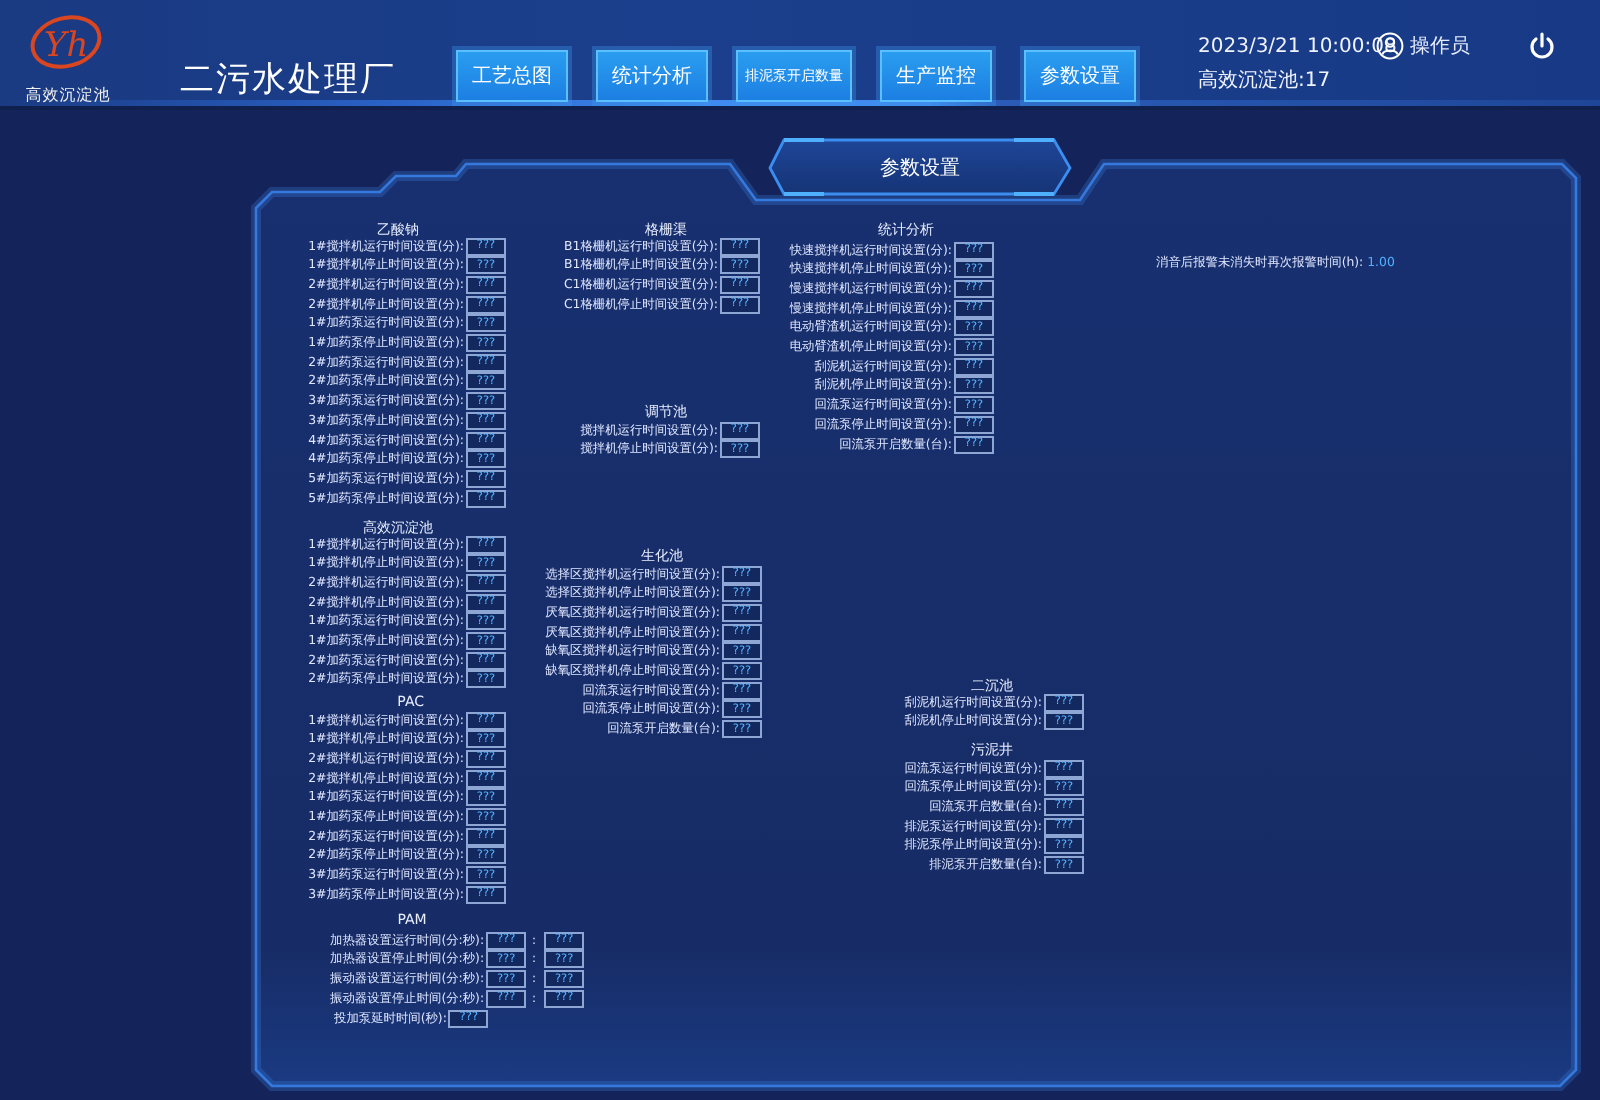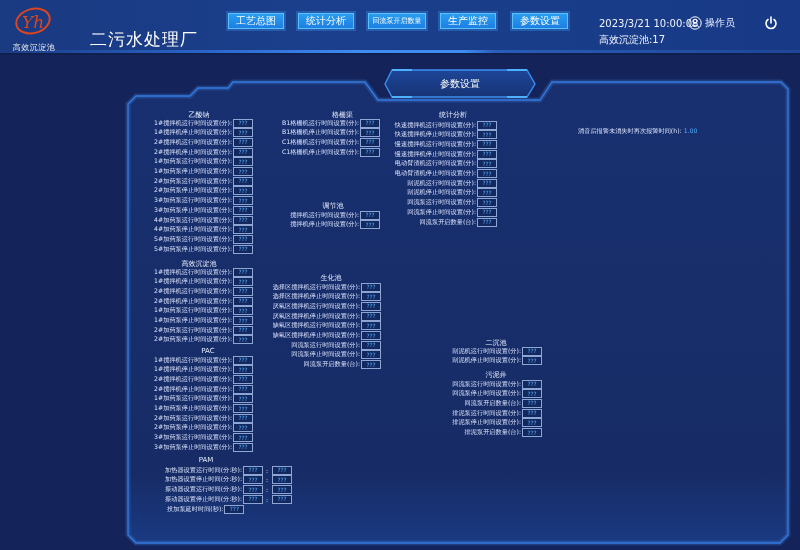--- a/index.html
+++ b/index.html
@@ -26,21 +26,21 @@
   .logo svg { position: absolute; left: 4px; top: 0; }
   .logo-text {
     position: absolute; left: 2px; top: 36px; width: 48px; text-align: center;
     font-size: 8px; color: #f0f0f0; letter-spacing: 0.5px; white-space: nowrap;
   }
   .app-title {
     position: absolute; left: 90px; top: 28px; font-size: 17px; color: #ffffff; letter-spacing: 1px; text-align: right;
   }
   .nav { position: absolute; left: 228px; top: 13px; height: 22px; }
   .nav-btn {
-    position: absolute; top: 0; height: 16px;
+    position: absolute; top: 12px; height: 26px;
     background: linear-gradient(180deg, #2a9df0 0%, #1c7fe2 100%);
     border: 1px solid #5bc0ff; color: #fff; font-size: 10px;
     display: flex; align-items: center; justify-content: center;
     box-shadow: 0 0 0 2px rgba(59,150,235,0.35);
     cursor: pointer;
     text-align: center;
   }
   .nav-btn.small { font-size: 7px; }
   .datetime { position: absolute; left: 599px; top: 18px; font-size: 10px; color: #f0f4ff; }
   .remaining { position: absolute; left: 599px; top: 33px; font-size: 10px; color: #f0f4ff; }
@@ -81,21 +81,21 @@
     <text x="10" y="22" font-family="DejaVu Serif, serif" font-style="italic" font-size="17" fill="#d9461f">Yh</text>
   </svg>
   <div class="logo-text">高效沉淀池</div>
 </div>
 
 <div class="app-title">二污水处理厂</div>
 
 <div class="nav">
   <div class="nav-btn" style="left:0;width:56px;">工艺总图</div>
   <div class="nav-btn" style="left:70px;width:56px;">统计分析</div>
-  <div class="nav-btn small" style="left:140px;width:58px;">回流泵开启数量</div>
+  <div class="nav-btn small" style="left:140px;width:58px;">排泥泵开启数量</div>
   <div class="nav-btn" style="left:212px;width:56px;">生产监控</div>
   <div class="nav-btn" style="left:284px;width:56px;">参数设置</div>
 </div>
 
 <div class="datetime">2023/3/21  10:00:08</div>
 <div class="remaining">高效沉淀池:17</div>
 
 <div class="user">
   <svg width="14" height="14" viewBox="0 0 14 14">
     <circle cx="7" cy="7" r="6.2" fill="none" stroke="#fff" stroke-width="1"></circle>
@@ -229,21 +229,21 @@
     <div class="row" style="top: 325.2px; right: 547px;">
       <span class="lbl">2#加药泵运行时间设置(分):</span>
       <span class="field" style="width: 20px;">???</span>
     </div>
     <div class="row" style="top: 334.9px; right: 547px;">
       <span class="lbl">2#加药泵停止时间设置(分):</span>
       <span class="field" style="width: 20px;">???</span>
     </div>
   </div>
 
-<div class="group-title" style="left:188px;top:347px;width:40px;">PAC</div>
+<div class="group-title" style="left:172px;top:347px;width:40px;text-align:right;">PAC</div>
 <div id="g-pac">
     <div class="row" style="top: 355px; right: 547px;">
       <span class="lbl">1#搅拌机运行时间设置(分):</span>
       <span class="field" style="width: 20px;">???</span>
     </div>
     <div class="row" style="top: 364.7px; right: 547px;">
       <span class="lbl">1#搅拌机停止时间设置(分):</span>
       <span class="field" style="width: 20px;">???</span>
     </div>
     <div class="row" style="top: 374.4px; right: 547px;">
@@ -305,21 +305,21 @@
       <span class="field" style="width:20px">???</span>
       <span class="sep">:</span>
       <span class="field" style="width:20px">???</span>
     </div>
     <div class="row" style="top: 504px; left: 167px;">
       <span class="lbl">投加泵延时时间(秒):</span>
       <span class="field" style="width:20px">???</span>
     </div>
   </div>
 
-<div class="group-title" style="left:313px;top:110px;width:40px;text-align:right;">格栅渠</div>
+<div class="group-title" style="left:313px;top:110px;width:40px;">格栅渠</div>
 <div id="g-geshanqu">
     <div class="row" style="top: 118px; right: 420px;">
       <span class="lbl">B1格栅机运行时间设置(分):</span>
       <span class="field" style="width: 20px;">???</span>
     </div>
     <div class="row" style="top: 127.7px; right: 420px;">
       <span class="lbl">B1格栅机停止时间设置(分):</span>
       <span class="field" style="width: 20px;">???</span>
     </div>
     <div class="row" style="top: 137.4px; right: 420px;">

